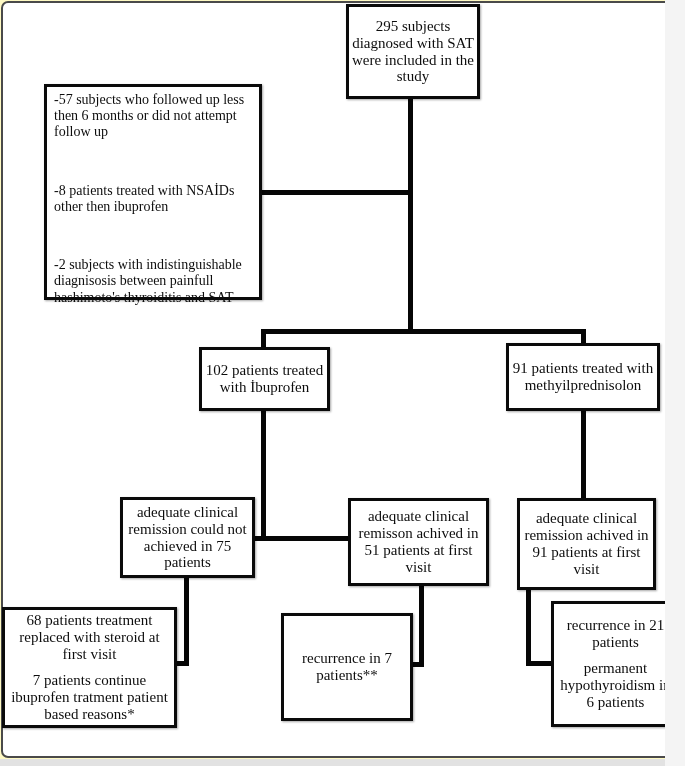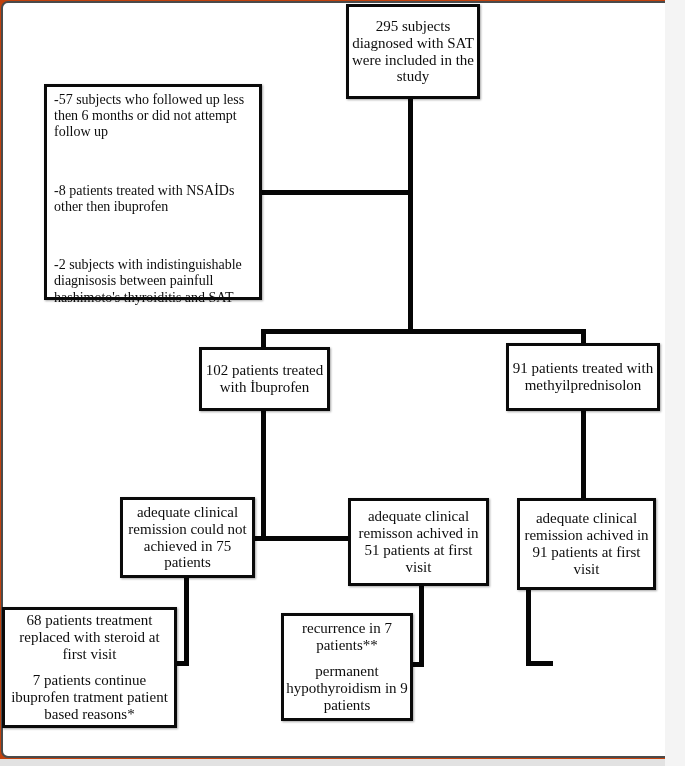--- a/index.html
+++ b/index.html
@@ -1,17 +1,17 @@
 <!DOCTYPE html>
 <html><head>
 <meta charset="utf-8">
 <style>
   html,body{margin:0;padding:0;background:#f4f4f4;}
   #stage{
-    position:relative;width:665px;height:766px;background:#c2410c;
+    position:relative;width:665px;height:766px;background:#fef9c3;
     font-family:"Liberation Serif","DejaVu Serif",serif;color:#0d0d0d;
     overflow:hidden;
   }
   #frame{
     position:absolute;left:1px;top:1px;width:679px;height:753px;
     border:2px solid #4a4a4a;border-radius:7px;background:#ffffff;
   }
   #caption-strip{
     position:absolute;left:0;top:759px;width:685px;height:7px;background:#e2e2e2;
   }
@@ -80,18 +80,21 @@
     <p>adequate clinical remission achived in 91 patients at first visit</p>
   </div>
 
   <div class="node center" style="left:2px;top:607px;width:175px;height:121px;">
     <p>68 patients treatment replaced with steroid at first visit</p>
     <p class="gap">7 patients continue ibuprofen tratment patient based reasons*</p>
   </div>
 
   <div class="node center" style="left:281px;top:613px;width:132px;height:108px;">
     <p>recurrence in 7 patients**</p>
-    <p class="gap">permanent hypothyroidism in 9 patients</p>
   </div>
 
+  <div class="node center" style="left:551px;top:601px;width:129px;height:126px;">
+    <p>recurrence in 21 patients</p>
+    <p class="gap">permanent hypothyroidism in 6 patients</p>
+  </div>
 
   <div id="caption-strip"></div>
 </div>
 
 </body></html>

